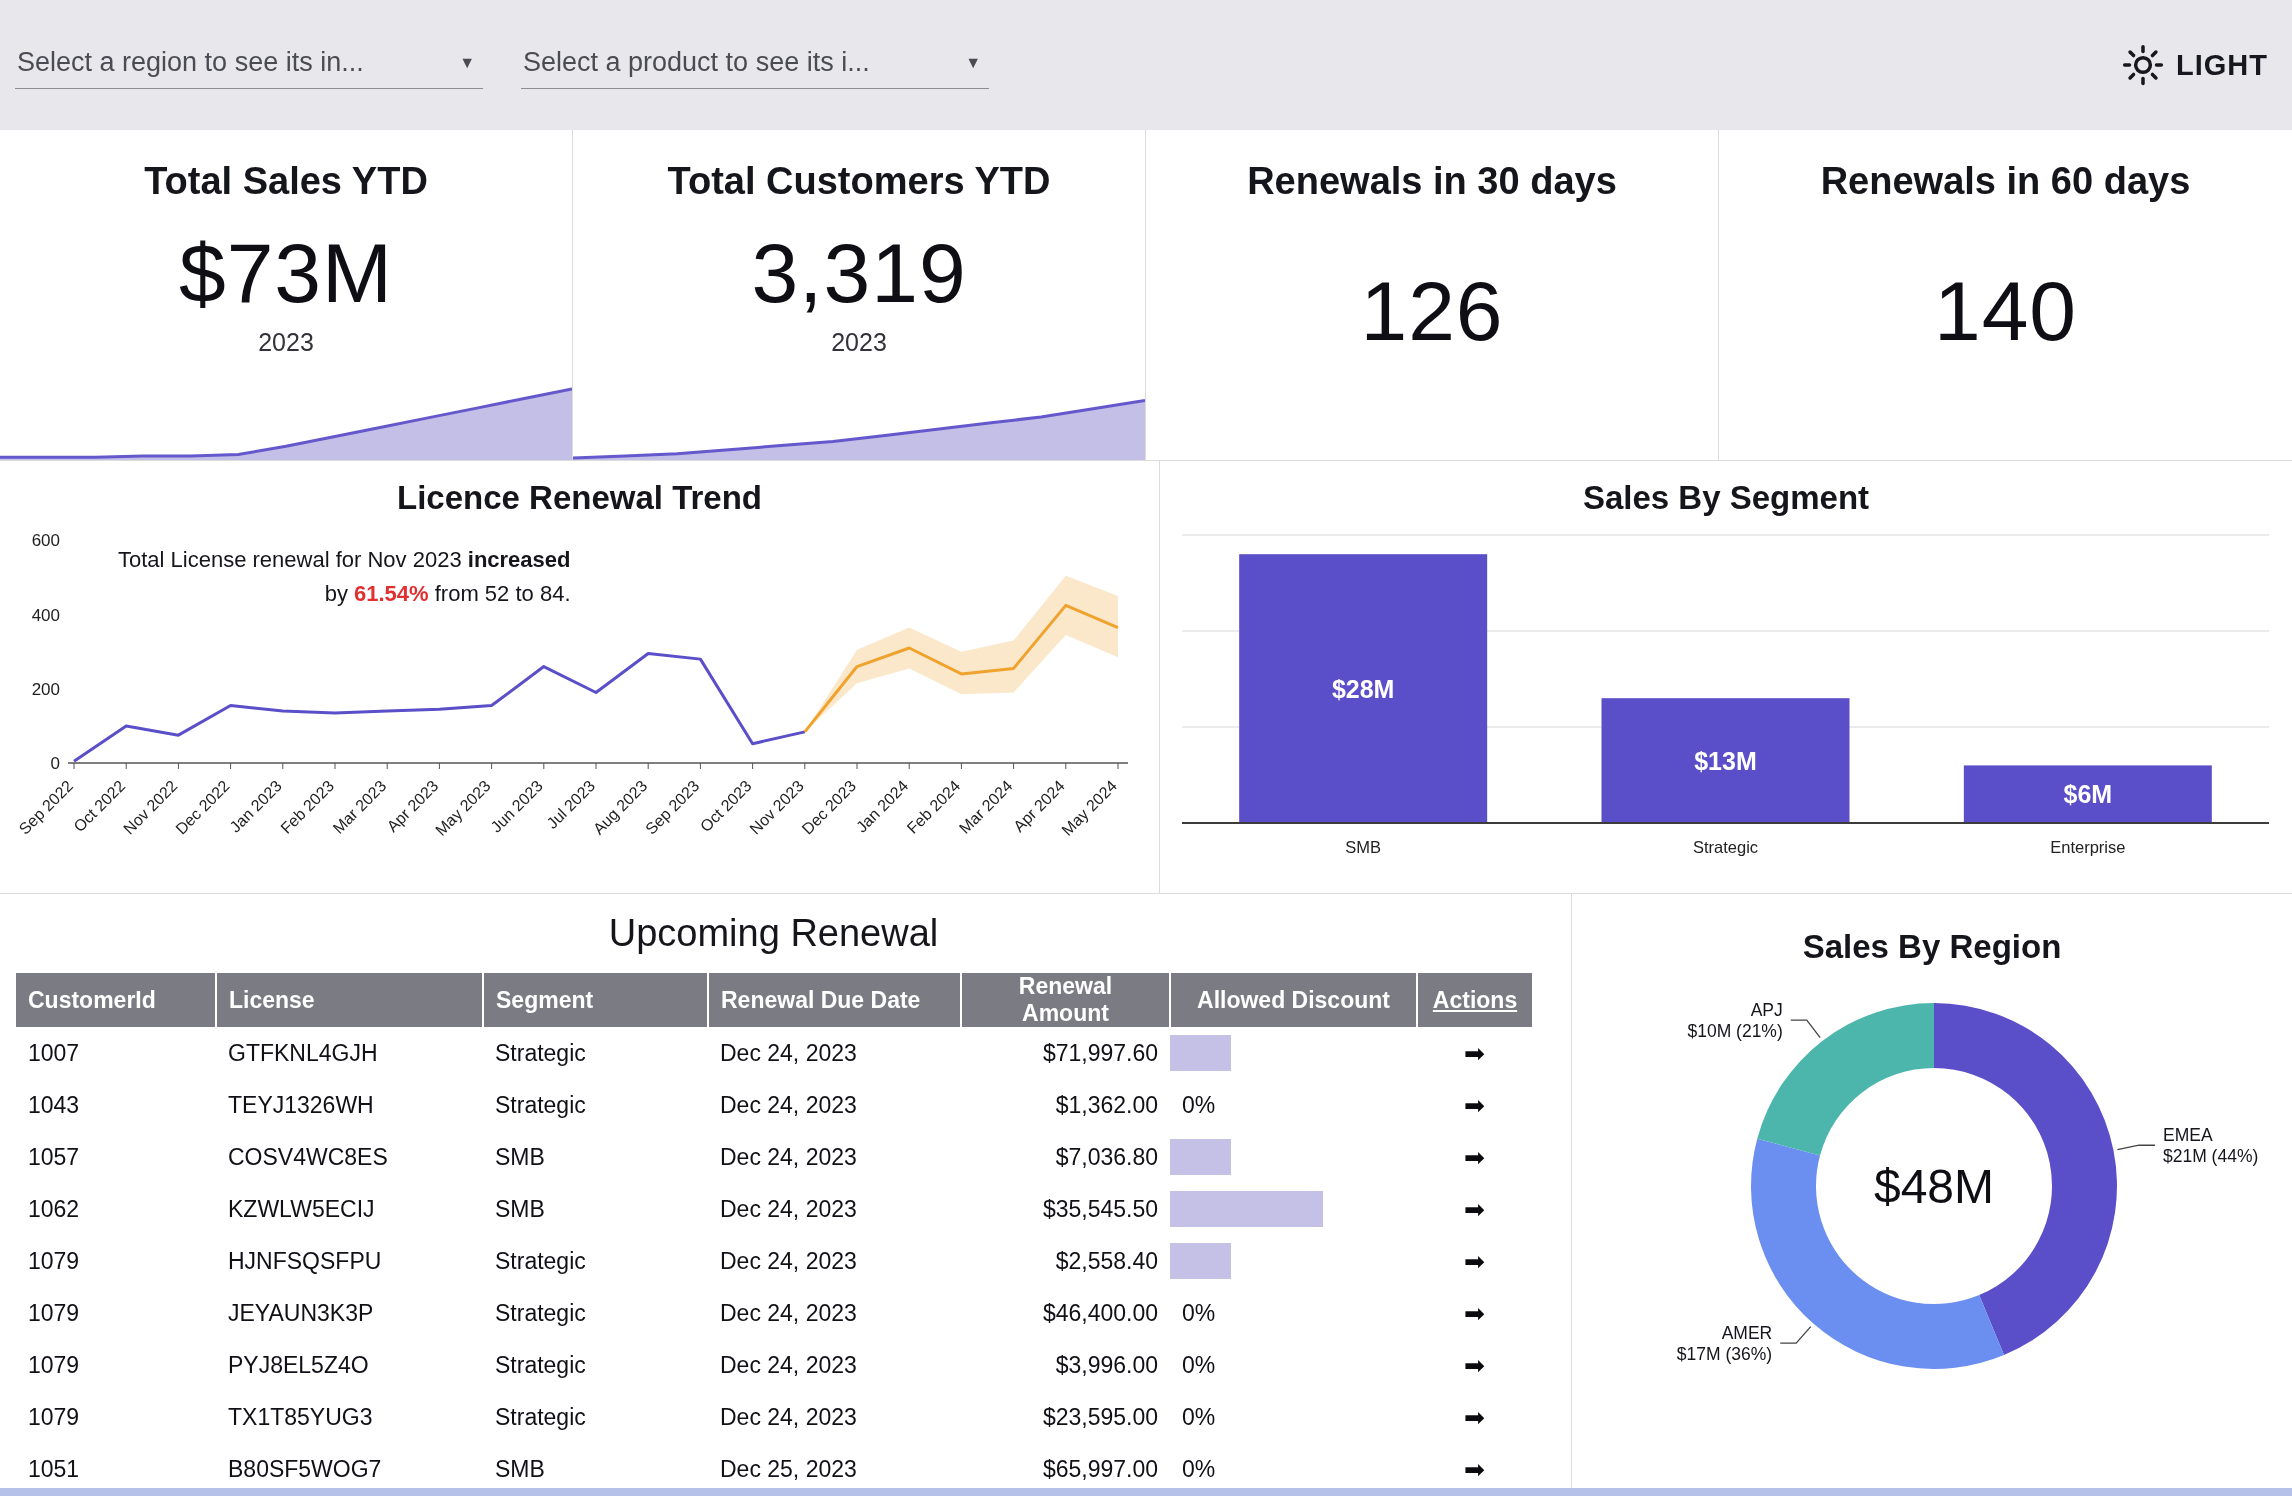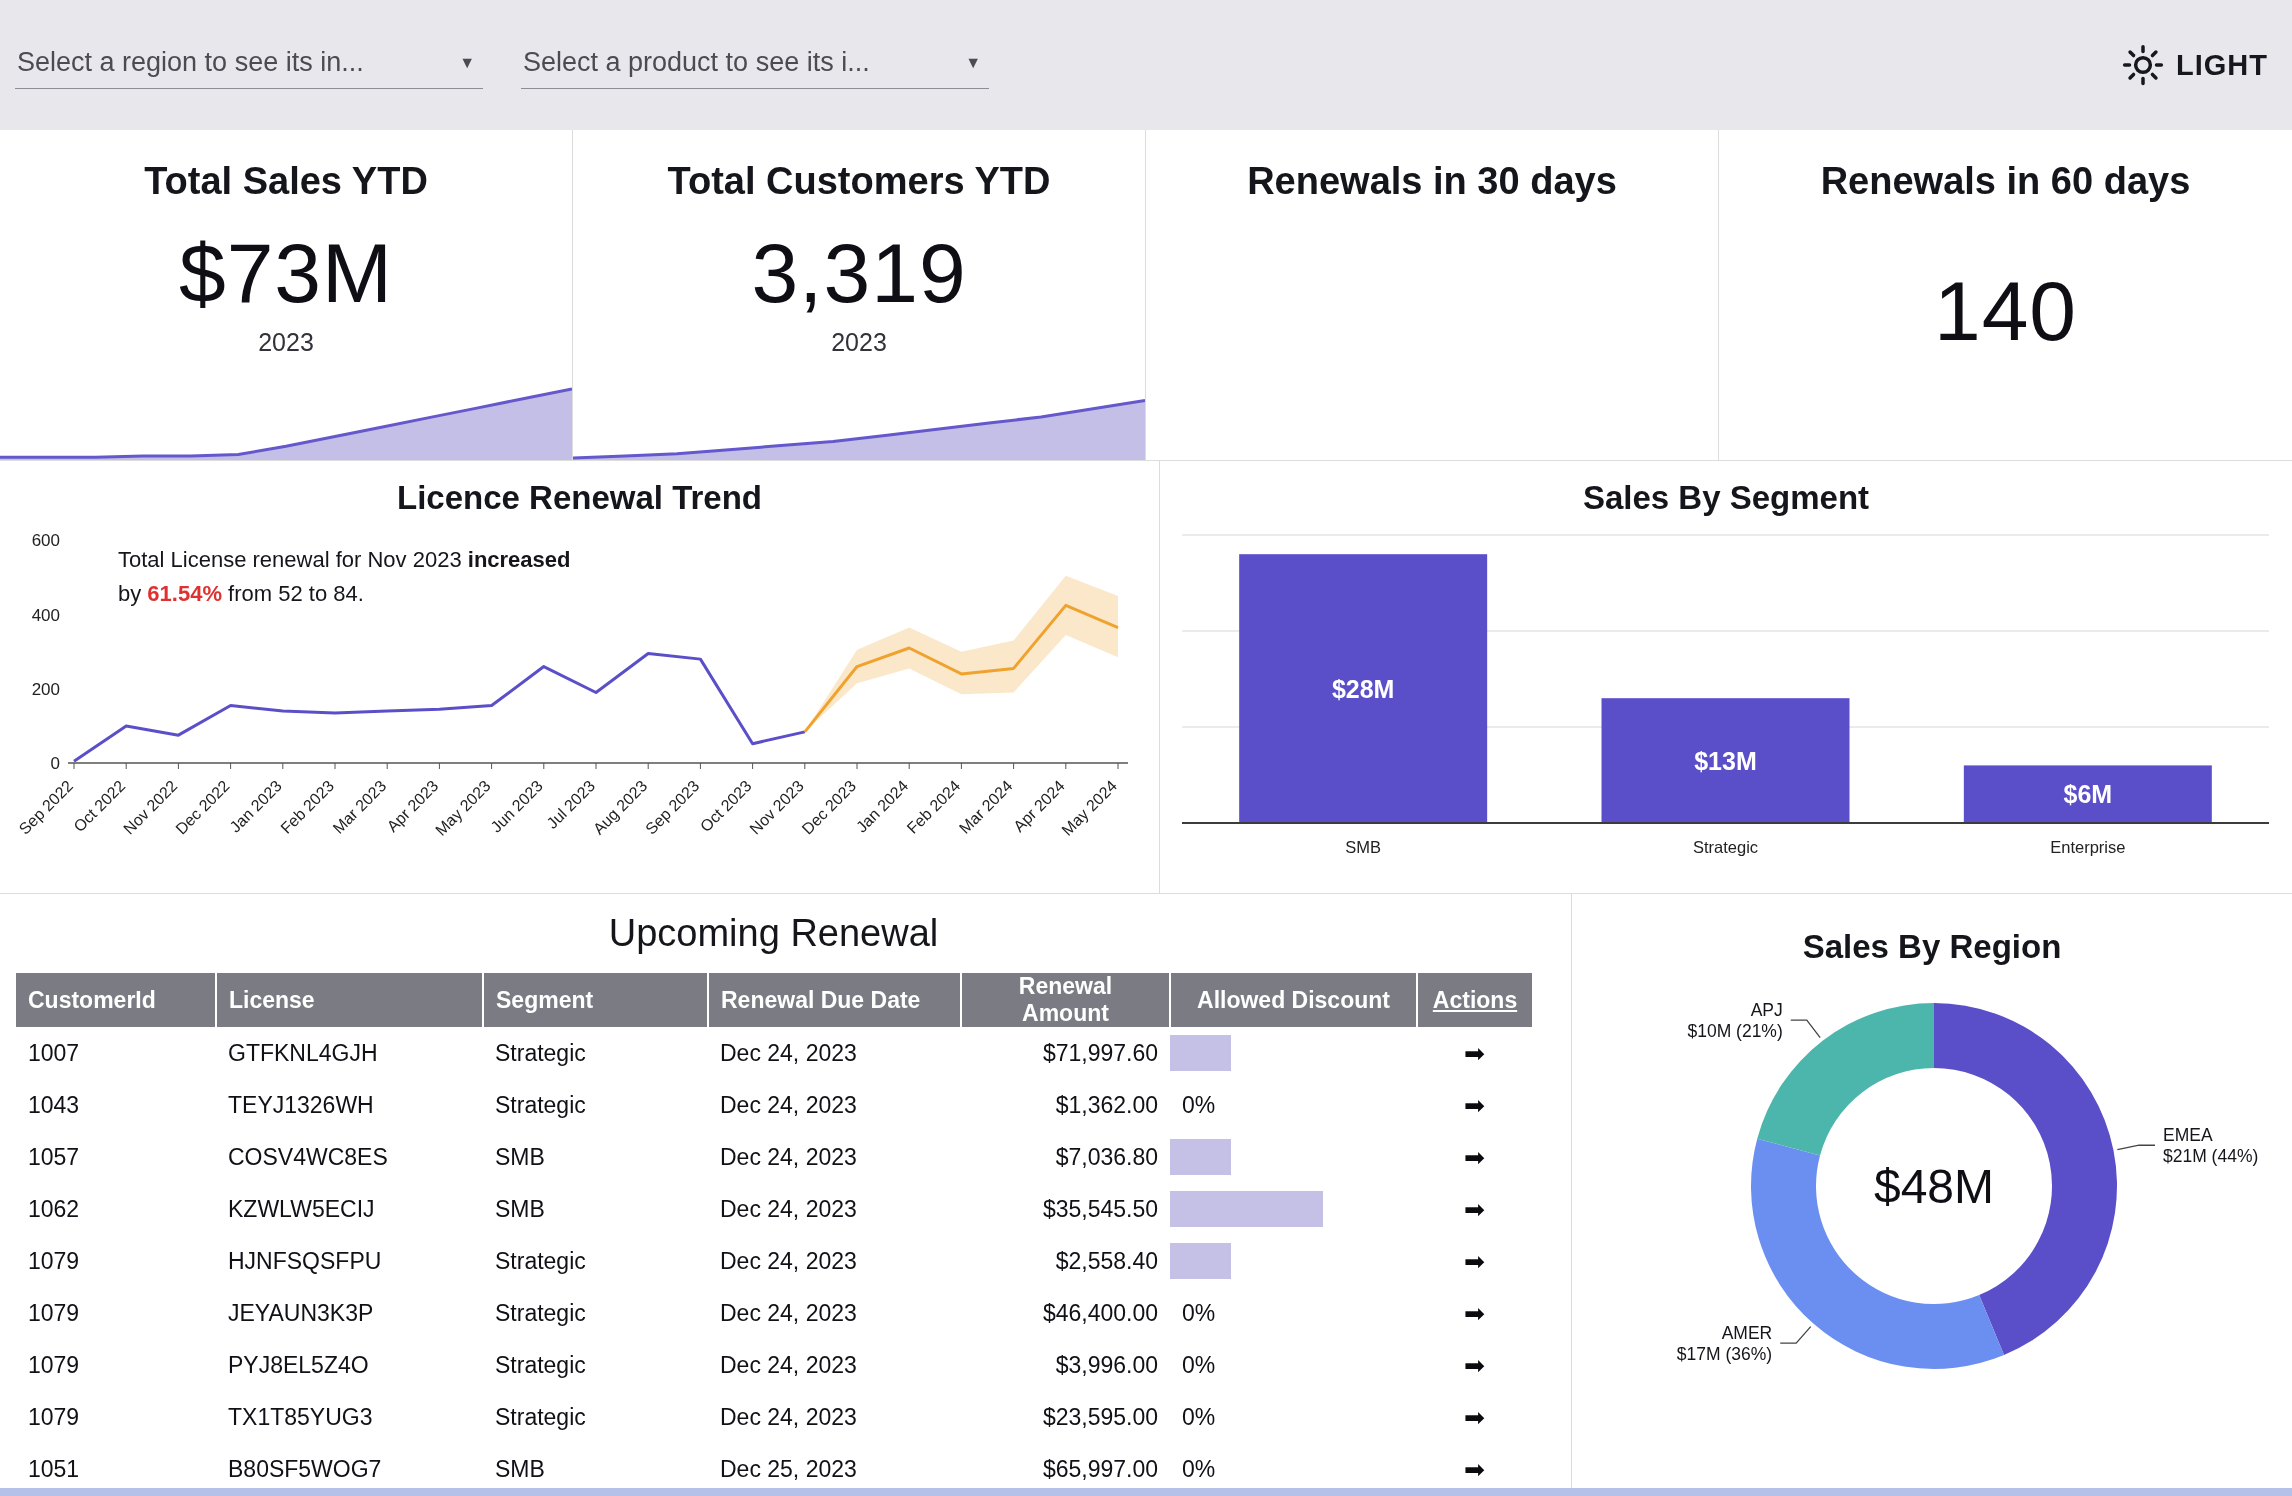--- a/index.html
+++ b/index.html
@@ -22,21 +22,21 @@
   .kpi-plain .kpi-value { margin-top:60px; }
   .kpi-sub { margin-top:6px; font-size:25px; color:#32323a; }
   .sparkline { position:absolute; left:0; right:0; bottom:0; height:96px; }
   .sparkline svg { width:100%; height:100%; display:block; }
 
   
   .middle-row { height:433px; flex:0 0 433px; display:grid; grid-template-columns:1160px 1fr; border-bottom:1px solid #dcdcdc; }
   .panel { position:relative; overflow:hidden; }
   .trend-card { border-right:1px solid #dcdcdc; }
   .card-title { text-align:center; font-size:33px; font-weight:bold; margin-top:18px; color:#15151c; }
-  .trend-annotation { position:absolute; left:118px; top:82px; font-size:22px; line-height:34px; color:#15151c; }
+  .trend-annotation { position:absolute; left:118px; top:82px; font-size:22px; line-height:34px; color:#15151c;text-align:right; }
   .trend-annotation .pct { color:#e03131; font-weight:bold; }
   .chart-box { width:100%; }
   .chart-box svg { display:block; }
 
   
   .bottom-row { flex:1 1 auto; display:grid; grid-template-columns:1572px 1fr; min-height:0; }
   .table-card { border-right:1px solid #dcdcdc; padding:14px 40px 0 16px; overflow:hidden; }
   .table-title { text-align:center; font-size:38px; font-weight:normal; margin:4px 0 18px 0; color:#15151c; }
   table { width:1516px; border-collapse:collapse; table-layout:fixed; font-size:23px; }
   thead th { background:#7b7b83; color:#fff; font-weight:bold; height:48px; padding:0 12px; text-align:left; border-right:2px solid #fff; }
@@ -106,20 +106,21 @@
       <div class="kpi-sub">2023</div>
       <div class="sparkline">
           <svg viewBox="0 0 572 96" preserveAspectRatio="none">
             <polygon points="0.0,93.9 52.0,91.9 104.0,89.8 156.0,85.7 208.0,81.6 260.0,77.5 312.0,71.4 364.0,65.2 416.0,59.1 468.0,52.9 520.0,44.7 572.0,36.5 572,96 0,96" fill="#c3bfe7"></polygon>
             <polyline points="0.0,93.9 52.0,91.9 104.0,89.8 156.0,85.7 208.0,81.6 260.0,77.5 312.0,71.4 364.0,65.2 416.0,59.1 468.0,52.9 520.0,44.7 572.0,36.5" fill="none" stroke="#6458cc" stroke-width="3"></polyline>
           </svg>
         </div>
     </div>
     <div class="kpi-card kpi-plain">
       <div class="kpi-title">Renewals in 30 days</div>
+      <div class="kpi-value">126</div>
     </div>
     <div class="kpi-card kpi-plain">
       <div class="kpi-title">Renewals in 60 days</div>
       <div class="kpi-value">140</div>
     </div>
   </section>
 
   <section class="middle-row">
     <div class="panel trend-card">
       <div class="card-title">Licence Renewal Trend</div>

